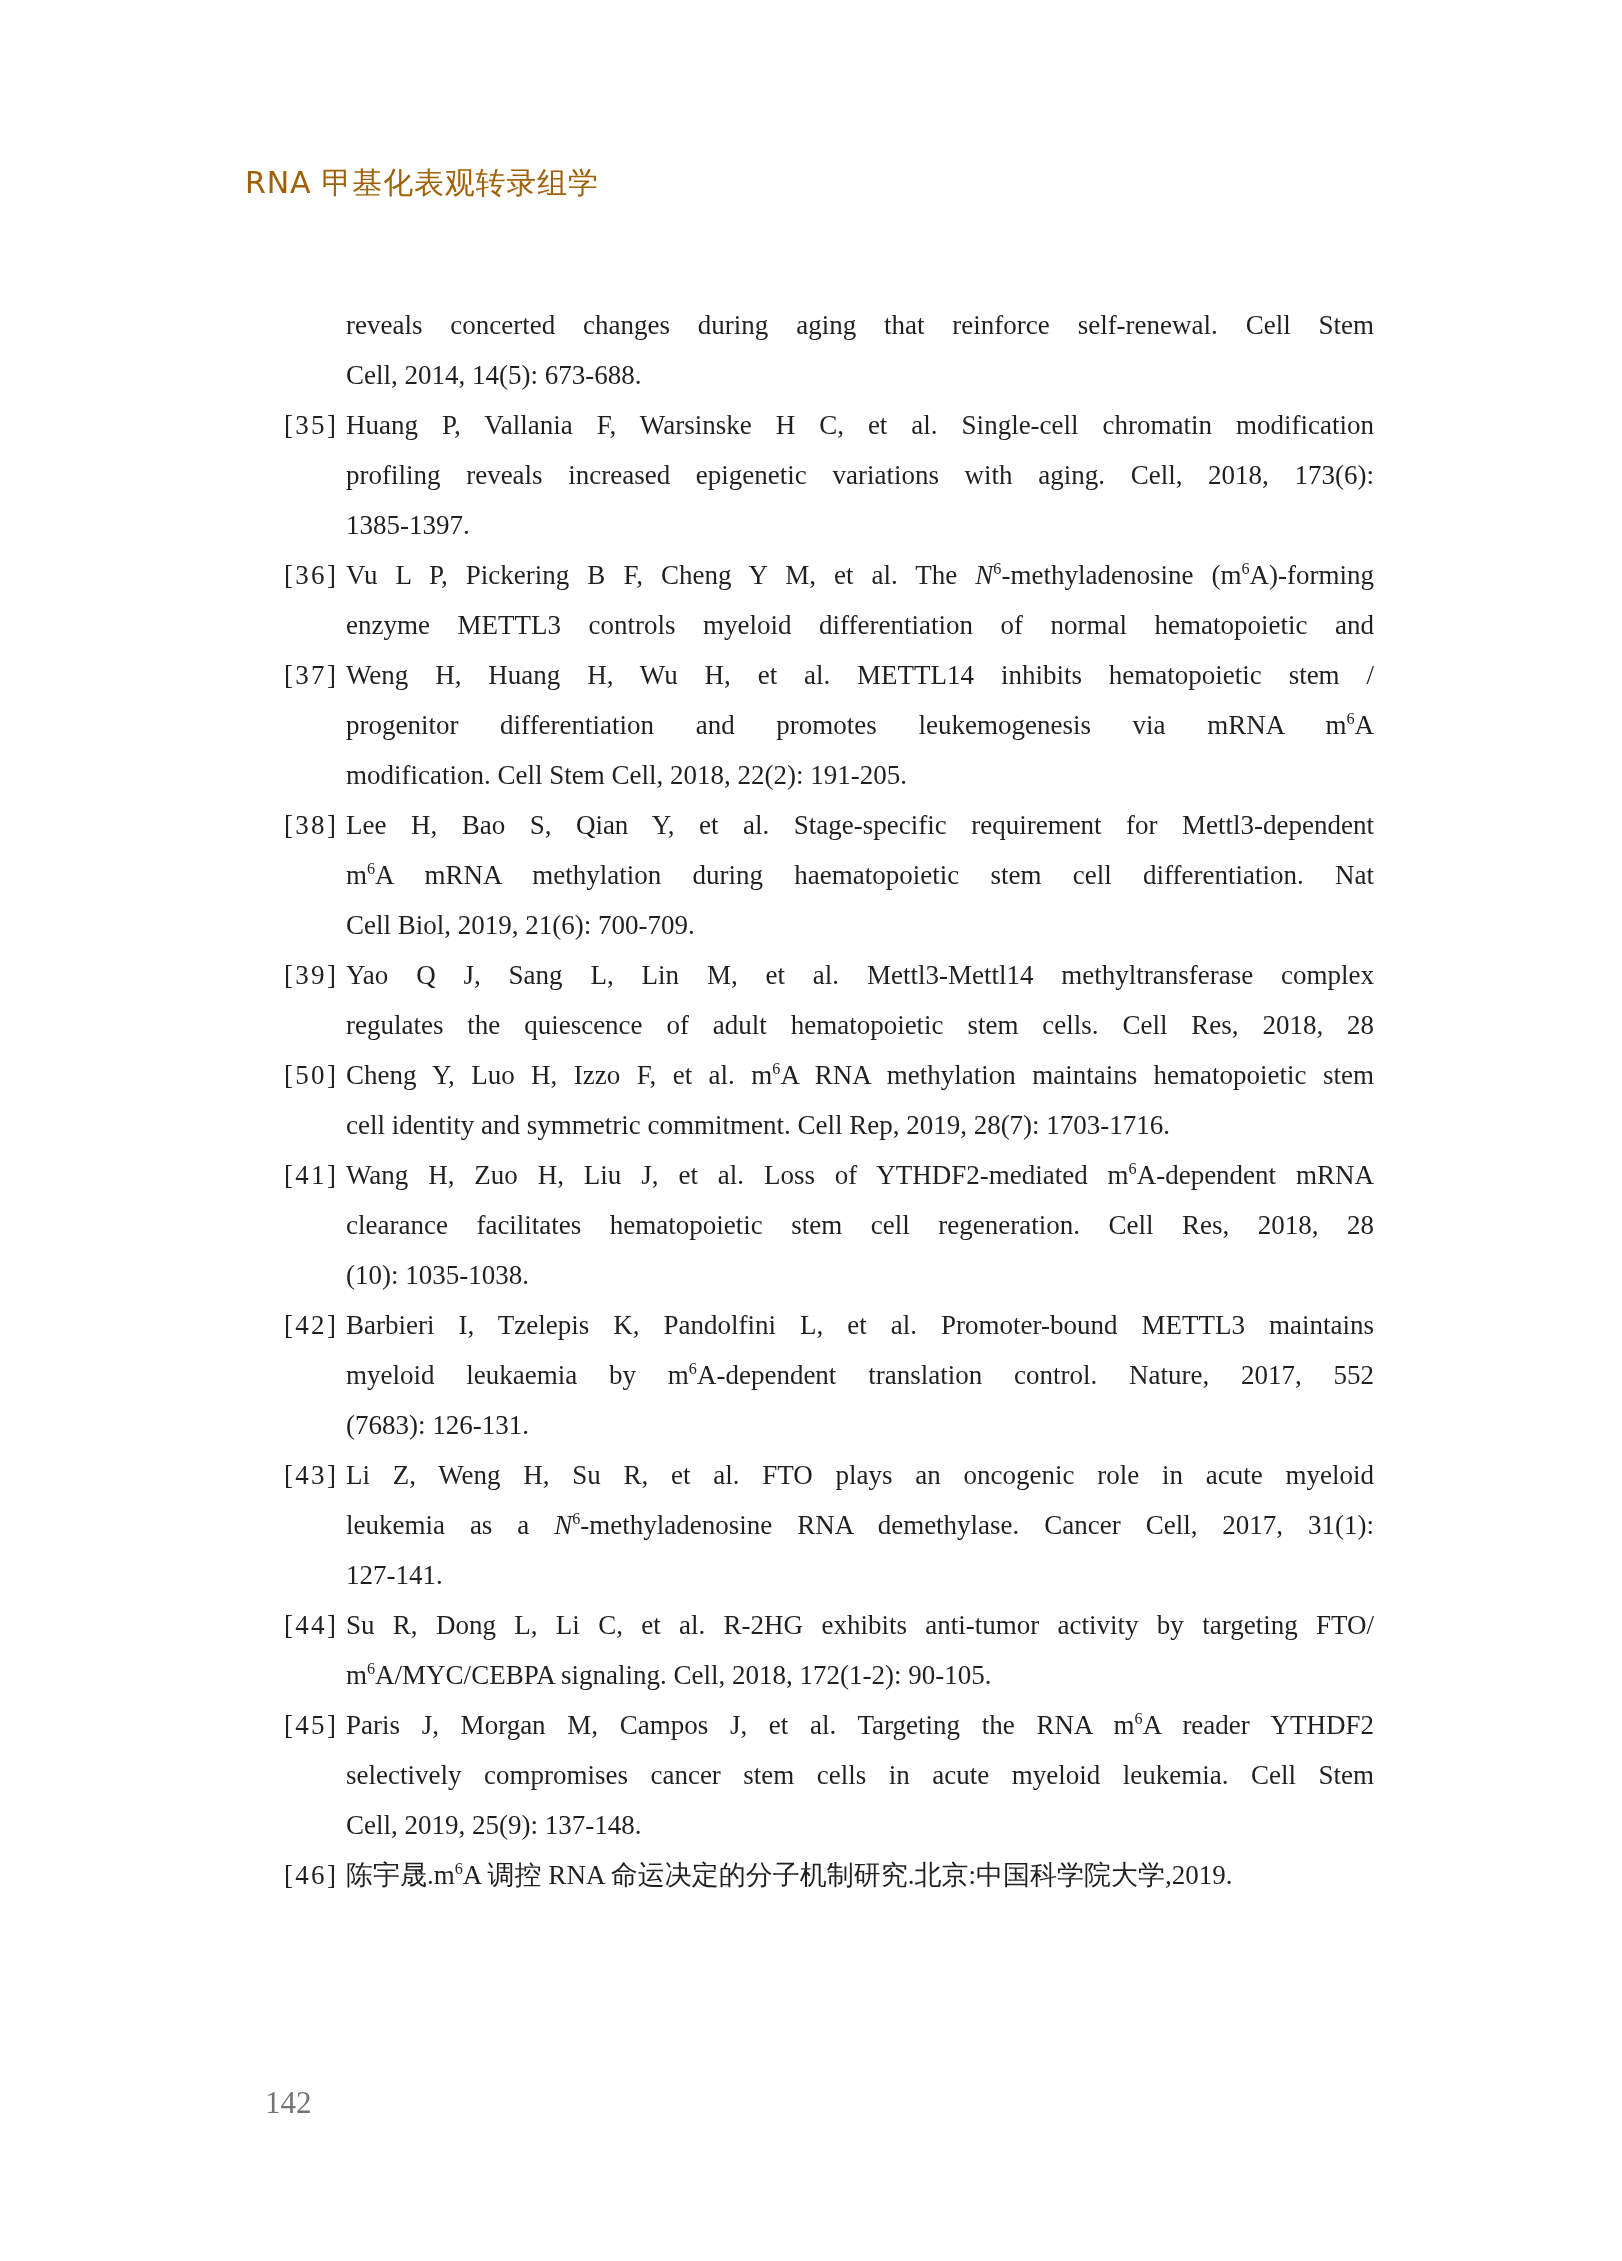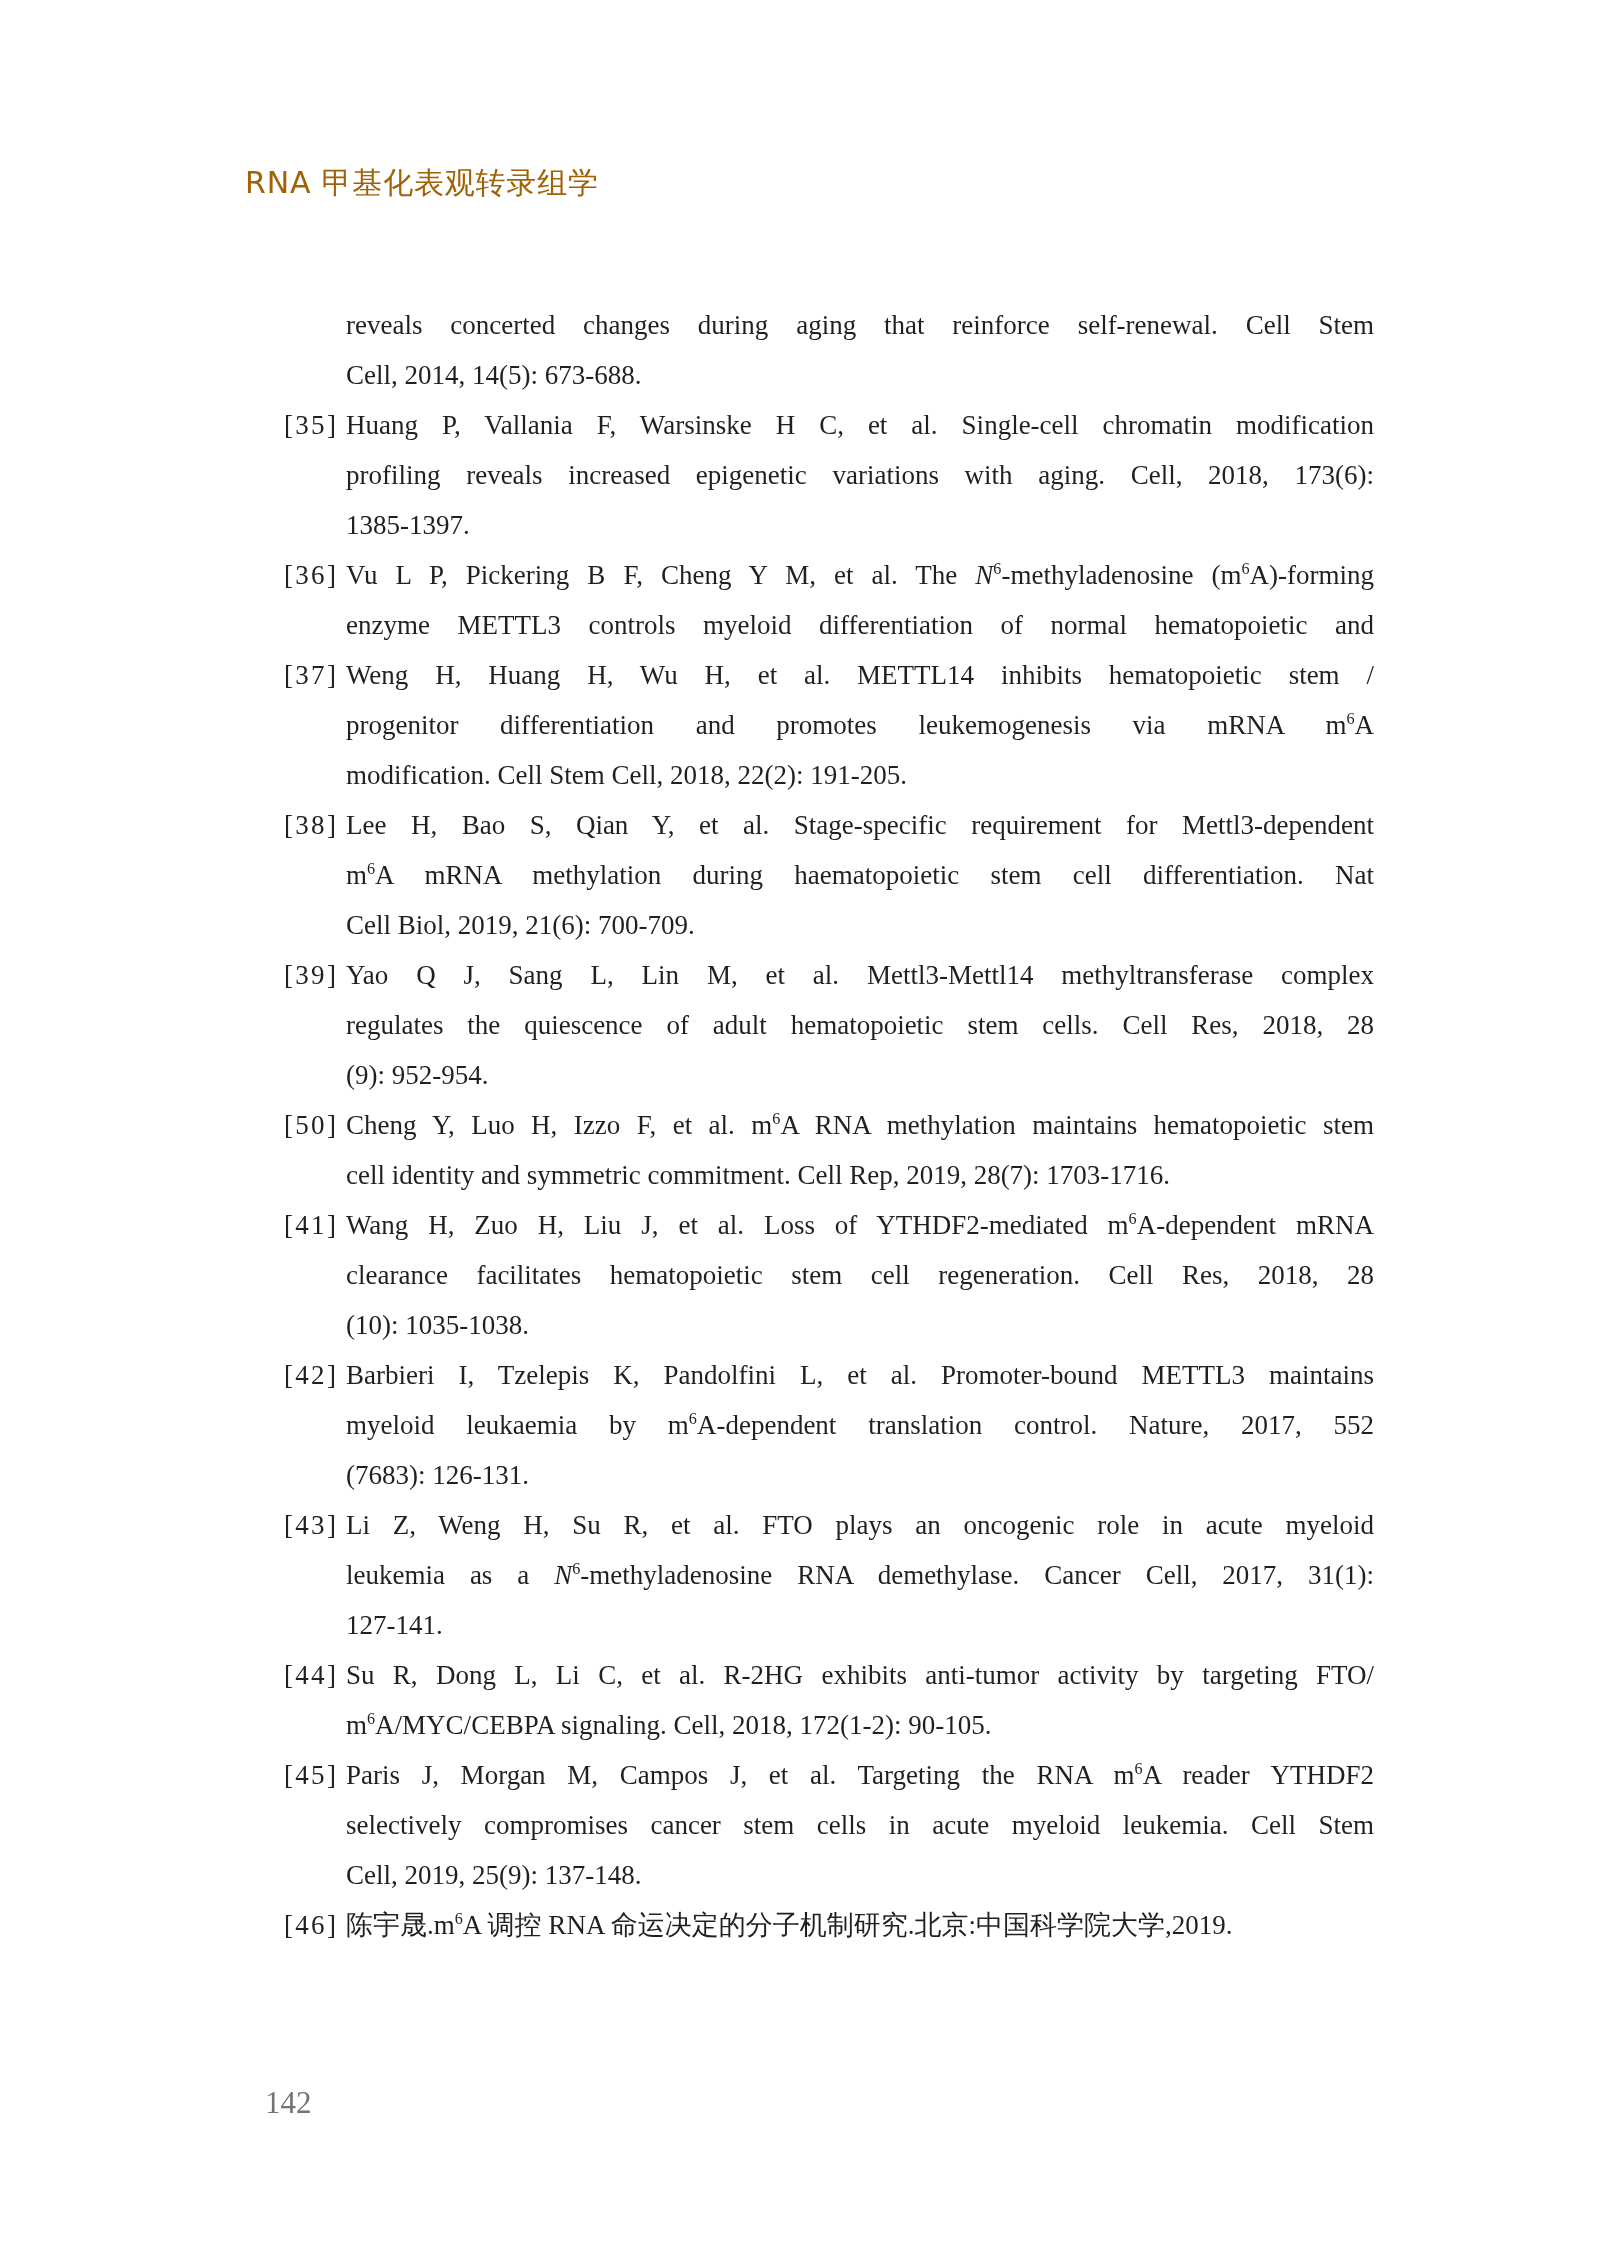--- a/index.html
+++ b/index.html
@@ -63,21 +63,20 @@
     <div class="ref">
       <span class="ref-label">[38]</span>
       <span class="line just">Lee H, Bao S, Qian Y, et al. Stage-specific requirement for Mettl3-dependent</span>
       <span class="line just">m<sup>6</sup>A mRNA methylation during haematopoietic stem cell differentiation. Nat</span>
       <span class="line">Cell Biol, 2019, 21(6): 700-709.</span>
     </div>
     <div class="ref">
       <span class="ref-label">[39]</span>
       <span class="line just">Yao Q J, Sang L, Lin M, et al. Mettl3-Mettl14 methyltransferase complex</span>
       <span class="line just">regulates the quiescence of adult hematopoietic stem cells. Cell Res, 2018, 28</span>
-      <span class="line">(9): 952-954.</span>
     </div>
     <div class="ref">
       <span class="ref-label">[50]</span>
       <span class="line just">Cheng Y, Luo H, Izzo F, et al. m<sup>6</sup>A RNA methylation maintains hematopoietic stem</span>
       <span class="line">cell identity and symmetric commitment. Cell Rep, 2019, 28(7): 1703-1716.</span>
     </div>
     <div class="ref">
       <span class="ref-label">[41]</span>
       <span class="line just">Wang H, Zuo H, Liu J, et al. Loss of YTHDF2-mediated m<sup>6</sup>A-dependent mRNA</span>
       <span class="line just">clearance facilitates hematopoietic stem cell regeneration. Cell Res, 2018, 28</span>

